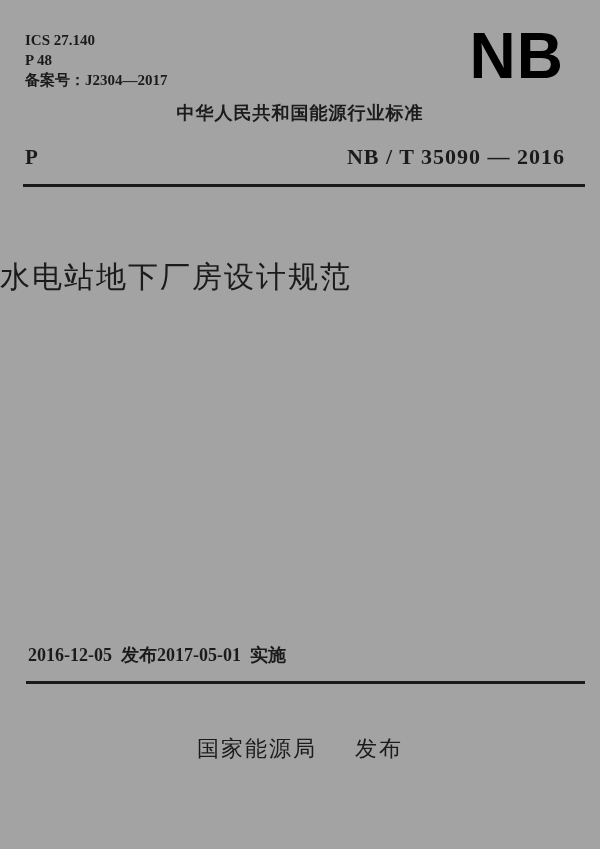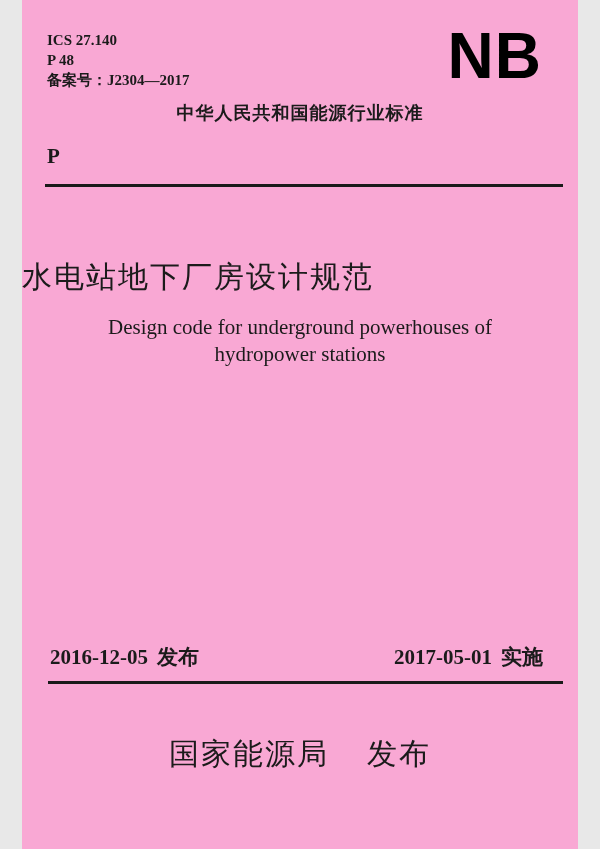--- a/index.html
+++ b/index.html
@@ -2,24 +2,24 @@
 <html><head>
 <meta charset="utf-8">
 <style>
   html, body {
     margin: 0;
     padding: 0;
     background: #e8e8e8;
   }
   .page {
     position: relative;
-    width: 556px;
+    width: 600px;
     height: 849px;
     margin: 0 auto;
-    background: #f9a8d4;
+    background: #a3a3a3;
     color: #1b1b1b;
     overflow: hidden;
     font-family: "Liberation Serif", "DejaVu Serif", serif;
   }
 
   
   .meta-block {
     position: absolute;
     top: 30px;
     left: 25px;
@@ -102,35 +102,34 @@
     font-weight: 400;
   }
 
   
   .date-row {
     position: absolute;
     top: 643px;
     left: 28px;
     right: 35px;
     display: flex;
-    justify-content: space-between;
     align-items: baseline;
     font-weight: bold;
-    font-size: 21px;
+    font-size: 18px;
   }
   .date-row .date-label { margin-left: 9px; }
 
   
   .publisher-row {
     position: absolute;
     top: 734px;
     left: 0;
     width: 100%;
     text-align: center;
-    font-size: 30px;
+    font-size: 22px;
     letter-spacing: 2px;
   }
   .publisher-row .publisher-action { margin-left: 38px; }
 </style>
 </head>
 <body>
 
 <div class="page">
 
   <div class="meta-block">
@@ -138,30 +137,27 @@
     <div>P 48</div>
     <div>备案号：J2304—2017</div>
   </div>
 
   <div class="nb-logo">NB</div>
 
   <div class="standard-category">中华人民共和国能源行业标准</div>
 
   <div class="number-row">
     <span class="class-letter">P</span>
+    <span class="standard-number">NB / T  35090 — 2016</span>
   </div>
 
   <div class="rule rule-top"></div>
 
   <div class="title-cn">水电站地下厂房设计规范</div>
 
-  <div class="title-en">
-    <div>Design code for underground powerhouses of</div>
-    <div>hydropower stations</div>
-  </div>
 
   <div class="date-row">
     <span>
       <span>2016-12-05</span><span class="date-label">发布</span>
     </span>
     <span>
       <span>2017-05-01</span><span class="date-label">实施</span>
     </span>
   </div>
 

